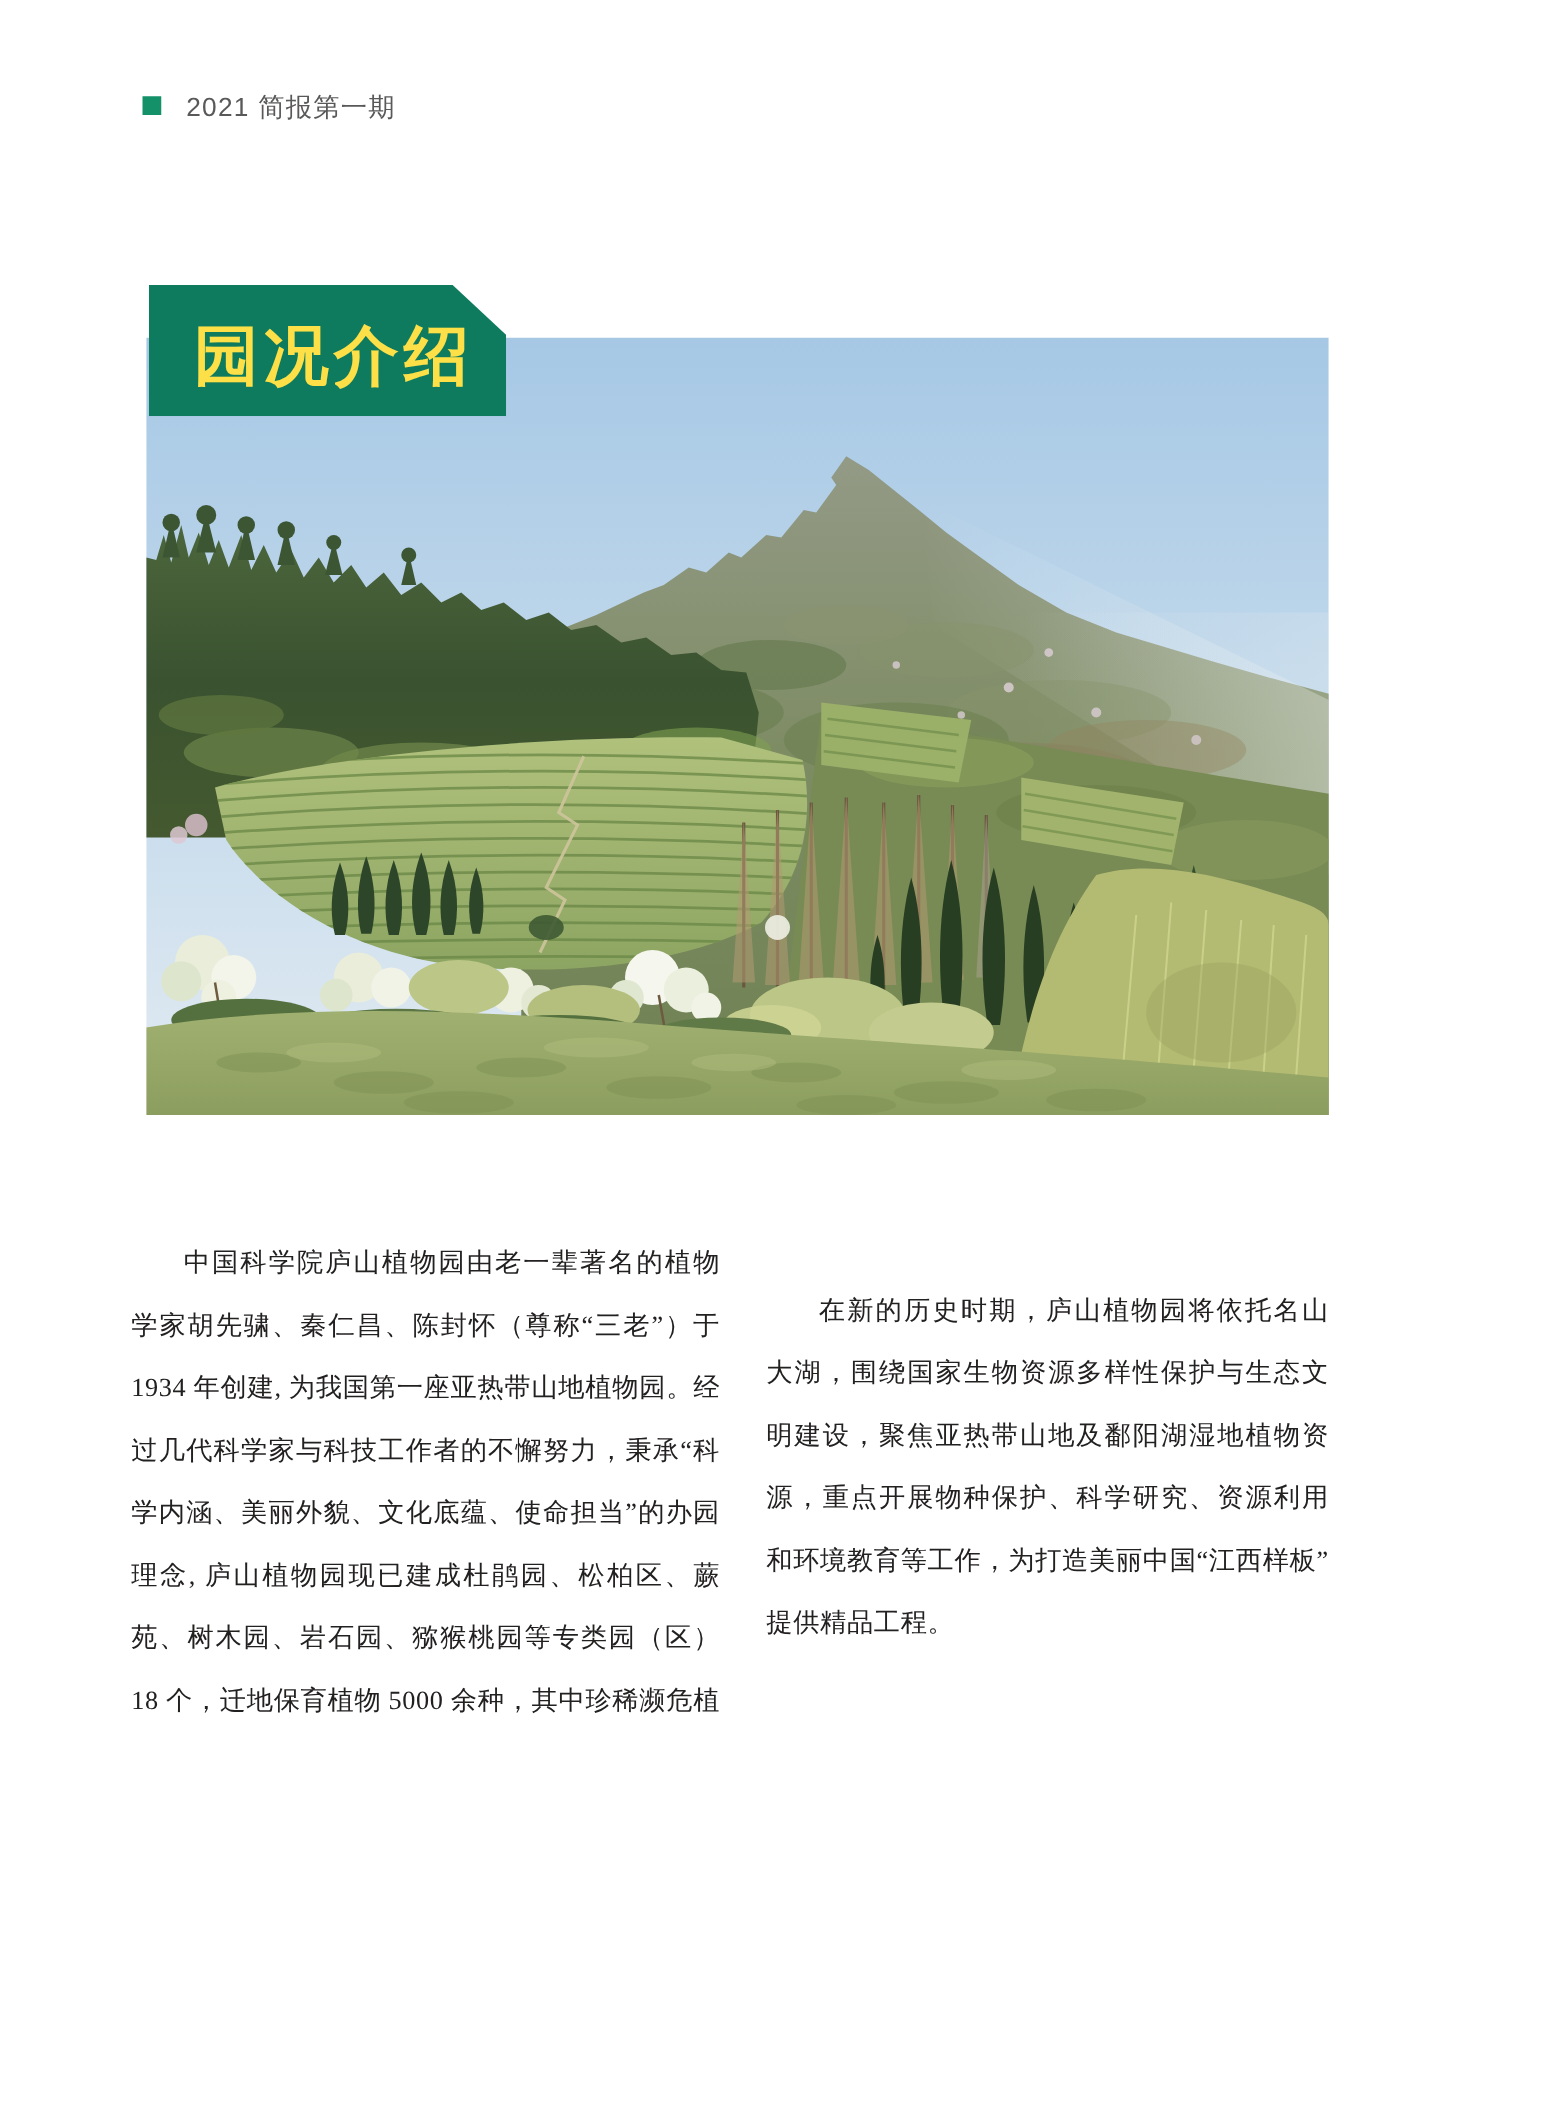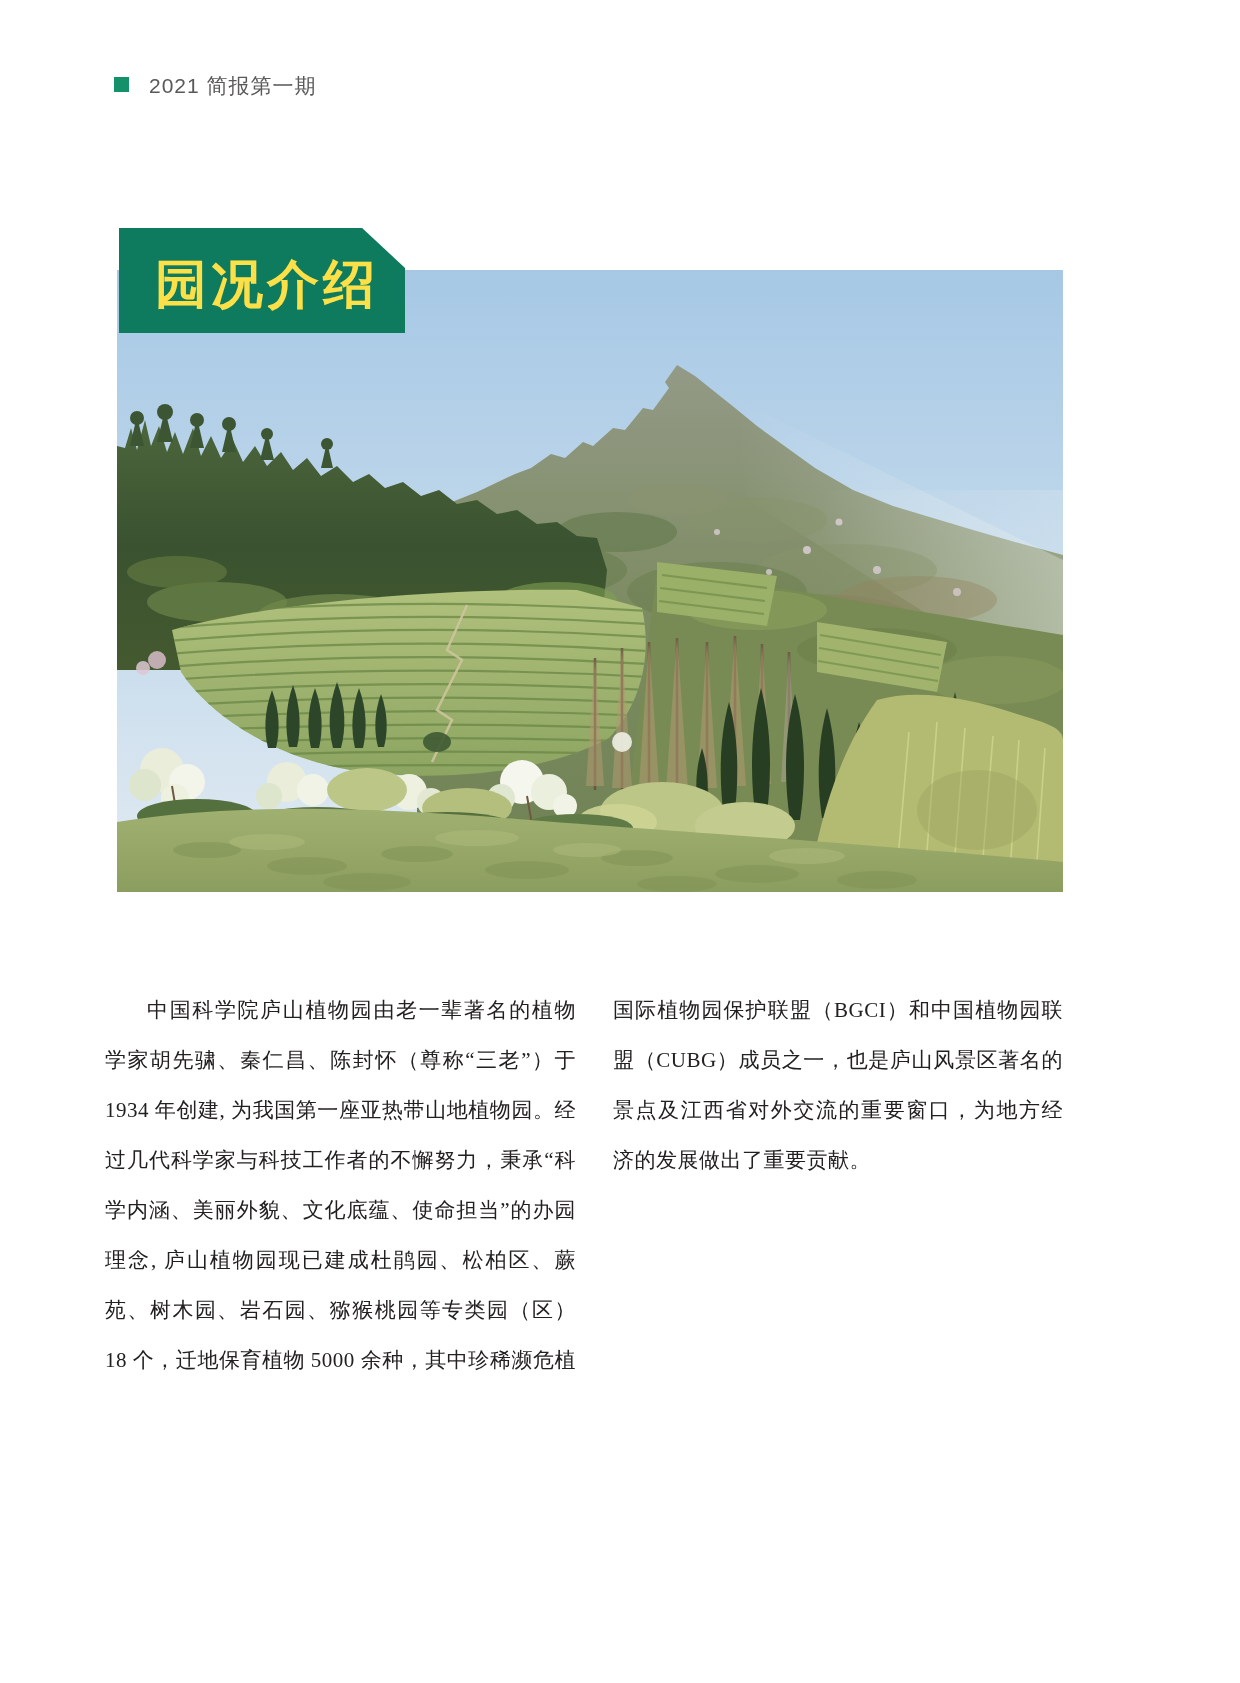--- a/index.html
+++ b/index.html
@@ -305,21 +305,21 @@
   </div>
 
   <div class="section-banner">
     <div class="section-title">园况介绍</div>
   </div>
 
   <div class="article-col col-left">
     <p class="indent">中国科学院庐山植物园由老一辈著名的植物学家胡先骕、秦仁昌、陈封怀（尊称“三老”）于 1934 年创建, 为我国第一座亚热带山地植物园。经过几代科学家与科技工作者的不懈努力，秉承“科学内涵、美丽外貌、文化底蕴、使命担当”的办园理念, 庐山植物园现已建成杜鹃园、松柏区、蕨苑、树木园、岩石园、猕猴桃园等专类园（区）18 个，迁地保育植物 5000 余种，其中珍稀濒危植物 157 种。是我国生物多样性迁地保育、资源植物可持续利用研究和科普教育的重要基地，具有不可替代的历史地位。同时，庐山植物园与国际国内众多的植物研究机构建立了友好关系，是</p>
   </div>
   <div class="article-col col-right">
-    <p>国际植物园保护联盟（BGCI）和中国植物园联盟（CUBG）成员之一，也是庐山风景区著名的景点及江西省对外交流的重要窗口，为地方经济的发展做出了重要贡献。</p>
+    <p class="indent para-gap">在新的历史时期，庐山植物园将依托名山大湖，围绕国家生物资源多样性保护与生态文明建设，聚焦亚热带山地及鄱阳湖湿地植物资源，重点开展物种保护、科学研究、资源利用和环境教育等工作，为打造美丽中国“江西样板”提供精品工程。</p>
   </div>
 
   <div class="doc-footer">
     <div class="footer-page-number">04</div>
     <div class="footer-org">中国科学院庐山植物园</div>
   </div>
 
 </div>
 
 </body></html>

